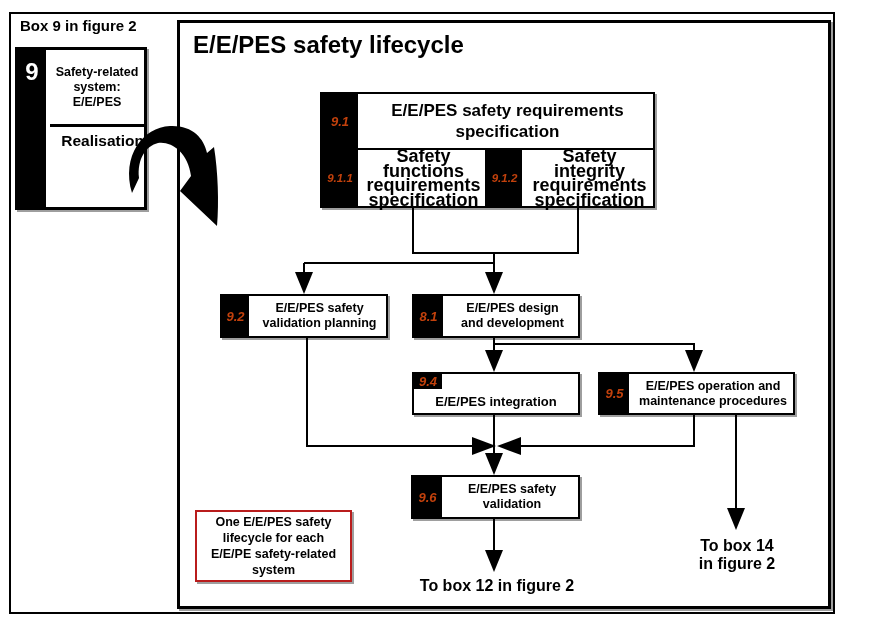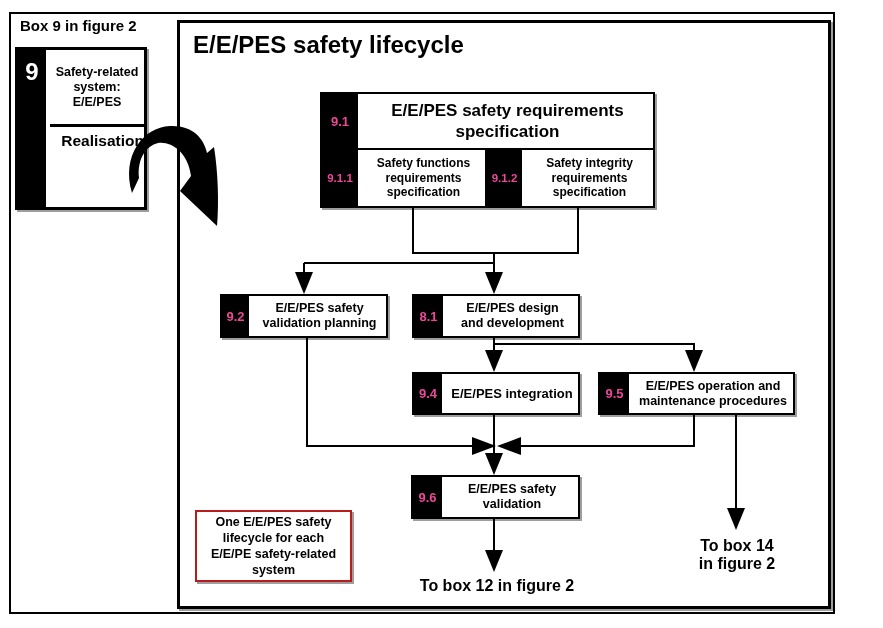--- a/index.html
+++ b/index.html
@@ -31,43 +31,43 @@
   
   .main-box{position:absolute;left:177px;top:20px;width:654px;height:589px;
             border:3px solid #000;box-sizing:border-box;background:#fff;
             box-shadow:2px 2px 0 #9e9e9e;}
   .title{position:absolute;left:193px;top:31px;font-size:24px;font-weight:bold;
          white-space:nowrap;}
 
   
   .fbox{position:absolute;display:flex;border:2px solid #000;background:#fff;
         box-sizing:border-box;box-shadow:2px 2px 0 #9e9e9e;}
-  .fbox .lab{background:#000;color:#ec4899;flex:none;margin-right:4px;
+  .fbox .lab{background:#000;color:#c2410c;flex:none;margin-right:4px;
              display:flex;align-items:center;justify-content:center;
-             font-weight:bold;font-size:13px;}
+             font-weight:bold;font-size:13px;font-style:italic;}
   .fbox .lab.small{font-size:11.5px;}
   .fbox .txt{flex:1;display:flex;align-items:center;justify-content:center;
              text-align:center;font-weight:bold;font-size:12.5px;line-height:15px;
              white-space:pre-line;}
   .fbox .txt.big{font-size:17px;line-height:21px;}
   .fbox .txt.mid{font-size:13px;}
 
   
   #n9_1   {left:320px;top:92px;width:335px;height:58px;}
   #n9_1 .lab{width:36px;}
   #n9_1_1 {left:320px;top:148px;width:167px;height:60px;}
   #n9_1_1 .lab{width:36px;}
   #n9_1_2 {left:485px;top:148px;width:170px;height:60px;}
   #n9_1_2 .lab{width:35px;}
-  #n9_1_1 .txt,#n9_1_2 .txt{font-size:12px;line-height:14.5px;}
+  #n9_1_1 .txt,#n9_1_2 .txt{font-size:18px;line-height:14.5px;}
   #n9_2   {left:220px;top:294px;width:168px;height:44px;}
   #n9_2 .lab{width:27px;}
   #n9_3   {left:412px;top:294px;width:168px;height:44px;}
   #n9_3 .lab{width:29px;}
-  #n9_4   {left:412px;top:372px;width:168px;height:43px;}
+  #n9_4   {left:412px;top:372px;width:168px;height:43px;flex-direction:column;}
   #n9_4 .lab{width:28px;}
   #n9_5   {left:598px;top:372px;width:197px;height:43px;}
   #n9_5 .lab{width:29px;}
   #n9_6   {left:411px;top:475px;width:169px;height:44px;}
   #n9_6 .lab{width:29px;}
 
   
   .note{position:absolute;left:195px;top:510px;width:157px;height:72px;
         border:2px solid #b91c1c;box-sizing:border-box;background:#fff;
         display:flex;align-items:center;justify-content:center;text-align:center;

